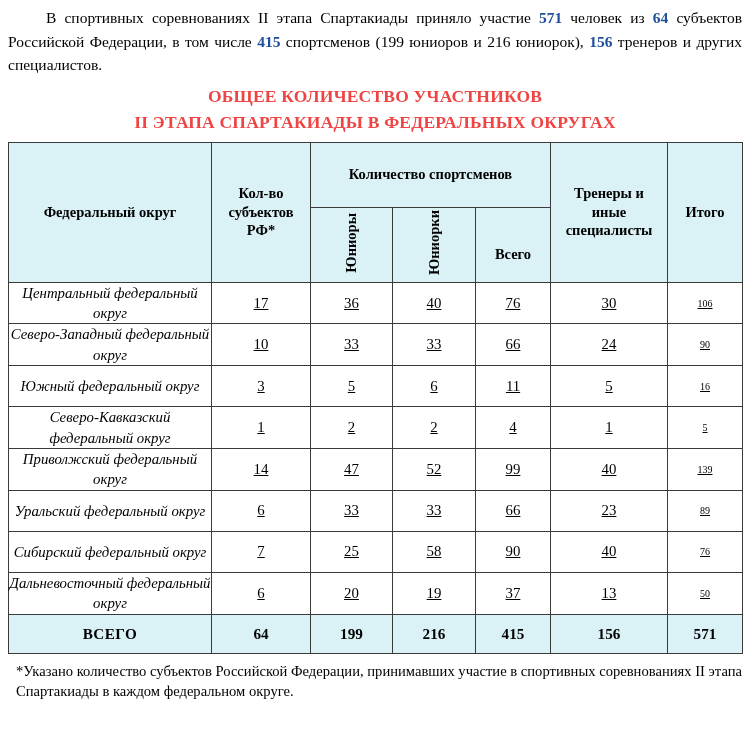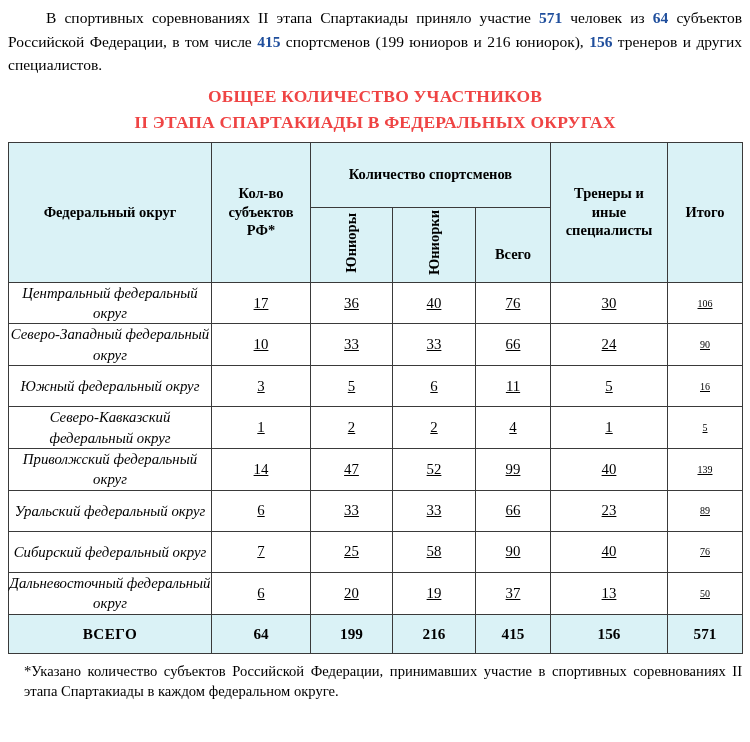--- a/index.html
+++ b/index.html
@@ -127,21 +127,21 @@
     height: 30px;
     padding: 4px 2px;
   }
   tr.grand td.label {
     letter-spacing: 0.4px;
   }
 
   
   .footnote {
     margin: 0;
-    padding: 7px 8px 0 24px;
+    padding: 7px 8px 0 16px;
     font-size: 14.6px;
     line-height: 1.42;
     text-align: justify;
     text-align-last: left;
   }
 </style>
 </head>
 <body>
 
 <div class="page">

